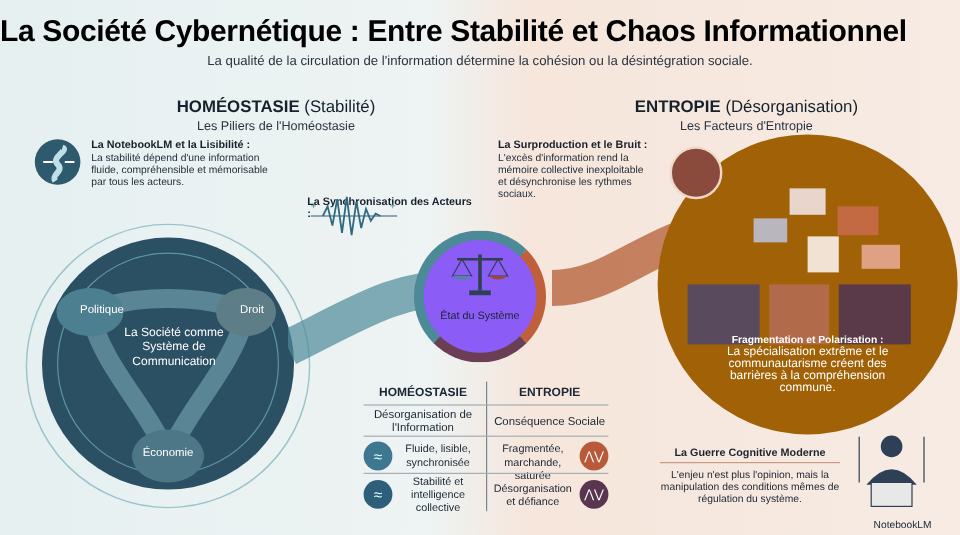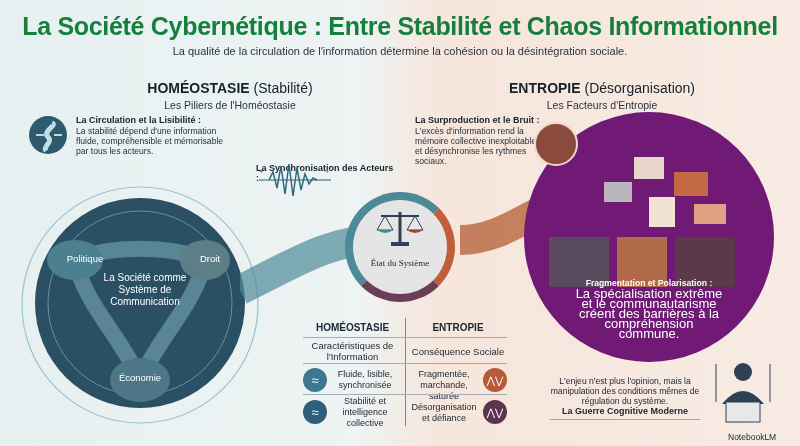--- a/index.html
+++ b/index.html
@@ -1,19 +1,19 @@
 <!DOCTYPE html>
 <html><head>
 <meta charset="utf-8">
 <style>
   * { box-sizing: border-box; margin: 0; padding: 0; }
   body { width: 800px; height: 446px; overflow: hidden; font-family: "Liberation Sans", sans-serif; position: relative; color: #1b2430;
     background: linear-gradient(90deg, #e6f0f1 0%, #eef3f3 45%, #f6e6dc 55%, #f7ebe3 100%); }
   .abs { position: absolute; }
-  #title { top: 12px; left: 0; width: 800px; text-align: center; font-size: 25px; font-weight: bold; color: #15803d; letter-spacing: -0.3px; }
+  #title { top: 12px; left: 0; width: 800px; text-align: left; font-size: 25px; font-weight: bold; color: #000000; letter-spacing: -0.3px; }
   #subtitle { top: 45px; left: 0; width: 800px; text-align: center; font-size: 11px; color: #2a3440; }
   .sect-h { font-size: 14px; text-align: center; color: #16212c; }
   .sect-h b { font-weight: bold; }
   .sect-sub { font-size: 10.5px; text-align: center; color: #2a3440; margin-top: 3px; }
   .pillar-t { font-size: 9px; font-weight: bold; color: #16212c; }
   .pillar-d { font-size: 8.6px; line-height: 10px; color: #1e2a36; margin-top: 1px; }
   .node { position: absolute; font-size: 9.5px; color: #fff; text-align: center; }
   .tbl-h { font-size: 10px; font-weight: bold; text-align: center; color: #1a2634; }
   .tbl-c { font-size: 9px; text-align: center; color: #1a2634; line-height: 11px; }
   .circ-ic { position: absolute; width: 24px; height: 24px; border-radius: 50%; display: flex; align-items: center; justify-content: center; }
@@ -31,21 +31,21 @@
 
 <div class="abs" style="top:115px; left:28px; width:40px; height:40px;">
   <svg width="40" height="40" viewBox="0 0 40 40">
       <circle cx="20" cy="20" r="19" fill="#2e5a6e"></circle>
       <path d="M8 20 L16 20" stroke="#fff" stroke-width="1.5"></path>
       <path d="M24 8 C30 10,14 16,20 22 C26 28,14 30,18 36" stroke="#bfe0e6" stroke-width="5" fill="none"></path>
       <path d="M26 20 L34 20" stroke="#fff" stroke-width="1.5"></path>
     </svg>
 </div>
 <div class="abs" style="top:115px; left:76px; width:160px;">
-  <div class="pillar-t">La Circulation et la Lisibilité :</div>
+  <div class="pillar-t">La NotebookLM et la Lisibilité :</div>
   <div class="pillar-d">La stabilité dépend d'une information fluide, compréhensible et mémorisable par tous les acteurs.</div>
 </div>
 
 <div class="abs" style="top:115px; left:256px; width:140px;margin-top:48px;">
   <div class="pillar-t">La Synchronisation des Acteurs :</div>
 </div>
 <div class="abs" style="top:160px; left:255px; width:80px; height:40px;">
   <svg width="80" height="40" viewBox="0 0 80 40">
       <line x1="4" y1="20" x2="76" y2="20" stroke="#2e5a6e" stroke-width="1"></line>
       <path d="M14 20 L18 12 L22 28 L26 6 L30 34 L34 4 L38 36 L42 8 L46 30 L50 14 L54 24 L58 18 L62 20" stroke="#2e6a80" stroke-width="1.5" fill="none"></path>
@@ -68,84 +68,84 @@
 <div class="node" style="top:253px; left:55px; width:60px;">Politique</div>
 <div class="node" style="top:253px; left:185px; width:50px;">Droit</div>
 <div class="node" style="top:372px; left:108px; width:64px;">Économie</div>
 <div class="node" style="top:272px; left:95px; width:100px; font-size:10px; line-height:12px;">La Société comme Système de Communication</div>
 
 <svg class="abs" style="top:180px; left:240px;" width="360" height="140">
   <path d="M0 110 C60 80,90 60,140 60" stroke="#4d8a98" stroke-width="30" fill="none" stroke-opacity="0.7"></path>
   <path d="M220 60 C270 60,300 20,360 10" stroke="#b8673e" stroke-width="30" fill="none" stroke-opacity="0.8"></path>
 </svg>
 
-<div class="abs" style="top:192px; left:345px; width:110px; height:110px; border-radius:50%; border:8px solid #4d8a98; border-right-color:#c0603a; border-bottom-color:#6a3f55; background:#e5e5e5;font-family:Liberation Serif, serif;">
+<div class="abs" style="top:192px; left:345px; width:110px; height:110px; border-radius:50%; border:8px solid #4d8a98; border-right-color:#c0603a; border-bottom-color:#6a3f55; background:#8b5cf6;">
   <svg class="abs" style="top:8px; left:22px;" width="50" height="40" viewBox="0 0 50 40">
     <line x1="25" y1="4" x2="25" y2="34" stroke="#2e4056" stroke-width="3"></line>
       <line x1="6" y1="8" x2="44" y2="8" stroke="#2e4056" stroke-width="2"></line>
     <path d="M2 22 L10 8 L18 22 Z" fill="none" stroke="#2e4056"></path>
       <path d="M2 22 Q10 28 18 22" fill="#4d8a98"></path>
     <path d="M32 22 L40 8 L48 22 Z" fill="none" stroke="#2e4056"></path>
       <path d="M32 22 Q40 28 48 22" fill="#9a4838"></path>
     <rect x="16" y="34" width="18" height="4" fill="#2e4056"></rect>
   </svg>
   <div class="abs" style="top:58px; left:0; width:94px; text-align:center; font-size:9px; line-height:10px;">État du Système</div>
 </div>
 
-<div class="abs" style="top:80px; left:472px; width:260px;">
+<div class="abs" style="top:80px; left:492px; width:260px;">
   <div class="sect-h"><b>ENTROPIE</b><span> (Désorganisation)</span></div>
   <div class="sect-sub">Les Facteurs d'Entropie</div>
 </div>
 
 <div class="abs" style="top:115px; left:415px; width:125px;">
   <div class="pillar-t">La Surproduction et le Bruit :</div>
   <div class="pillar-d">L'excès d'information rend la mémoire collective inexploitable et désynchronise les rythmes sociaux.</div>
 </div>
 
-<div class="abs" style="top:112px; left:524px; width:250px; height:250px; border-radius:50%; background:#701a75;">
+<div class="abs" style="top:112px; left:548px; width:250px; height:250px; border-radius:50%; background:#a16207;">
   <div class="abs" style="top:10px; left:10px; width:44px; height:44px; border-radius:50%; background:#8a4a3c; border:2px solid #f0d8c8;"></div>
   <div class="abs" style="top:40px; left:70px; width:150px; height:80px;">
     <div class="abs" style="top:5px; left:40px; width:30px; height:22px; background:#e8d6cc;"></div>
     <div class="abs" style="top:20px; left:80px; width:34px; height:24px; background:#c46a43;"></div>
     <div class="abs" style="top:30px; left:10px; width:28px; height:20px; background:#b9b6bd;"></div>
     <div class="abs" style="top:45px; left:55px; width:26px; height:30px; background:#f1e2d4;"></div>
     <div class="abs" style="top:52px; left:100px; width:32px; height:20px; background:#dfa183;"></div>
   </div>
   <div class="abs" style="top:125px; left:25px; width:200px; height:50px;">
     <div class="abs" style="top:0; left:0; width:60px; height:50px; background:#5a4a5e;"></div>
     <div class="abs" style="top:0; left:68px; width:50px; height:50px; background:#b16a4a;"></div>
     <div class="abs" style="top:0; left:126px; width:60px; height:50px; background:#5a3a48;"></div>
   </div>
   <div class="abs" style="top:166px; left:20px; width:210px; text-align:center; color:#fff;">
     <div style="font-size:8.6px; font-weight:bold;">Fragmentation et Polarisation :</div>
-    <div style="font-size:13px; line-height:10px; margin-top:1px; padding:0 30px;">La spécialisation extrême et le communautarisme créent des barrières à la compréhension commune.</div>
+    <div style="font-size:10px; line-height:10px; margin-top:1px; padding:0 30px;">La spécialisation extrême et le communautarisme créent des barrières à la compréhension commune.</div>
   </div>
 </div>
 
 <div class="abs" style="top:372px; left:550px; width:150px; text-align:center;">
+  <div style="font-size:9px; font-weight:bold; border-bottom:1px solid #c89a86; padding-bottom:3px;">La Guerre Cognitive Moderne</div>
   <div style="font-size:8.6px; line-height:10px; margin-top:4px;">L'enjeu n'est plus l'opinion, mais la manipulation des conditions mêmes de régulation du système.</div>
-  <div style="font-size:9px; font-weight:bold; border-bottom:1px solid #c89a86; padding-bottom:3px;">La Guerre Cognitive Moderne</div>
 </div>
 <div class="abs" style="top:358px; left:708px; width:70px; height:70px;">
   <svg width="70" height="70" viewBox="0 0 70 70">
       <circle cx="35" cy="14" r="9" fill="#2e4056"></circle>
       <path d="M14 46 Q35 20 56 46 Z" fill="#2e4056"></path>
       <rect x="18" y="44" width="34" height="20" fill="#e8e8e8" stroke="#2e4056"></rect>
       <line x1="8" y1="6" x2="8" y2="44" stroke="#2e4056"></line>
       <line x1="62" y1="6" x2="62" y2="44" stroke="#2e4056"></line>
     </svg>
 </div>
 <div class="abs" style="top:432px; left:728px; font-size:8.5px; color:#1a2634;">NotebookLM</div>
 
 <div class="abs" style="top:318px; left:300px; width:210px; height:120px;">
   <div class="abs" style="top:0; left:105px; width:1px; height:108px; background:#7a8590;"></div>
   <div class="abs tbl-h" style="top:4px; left:0; width:105px;">HOMÉOSTASIE</div>
   <div class="abs tbl-h" style="top:4px; left:106px; width:104px;">ENTROPIE</div>
   <div class="abs" style="top:19px; left:3px; width:204px; height:1px; background:#a5adb4;"></div>
-  <div class="abs tbl-c" style="top:22px; left:0; width:105px; font-size:9.5px;">Caractéristiques de l'Information</div>
+  <div class="abs tbl-c" style="top:22px; left:0; width:105px; font-size:9.5px;">Désorganisation de l'Information</div>
   <div class="abs tbl-c" style="top:28px; left:106px; width:104px; font-size:9.5px;">Conséquence Sociale</div>
   <div class="abs" style="top:45px; left:3px; width:204px; height:1px; background:#a5adb4;"></div>
   <div class="circ-ic" style="top:50px; left:3px; background:#3e7890;">
       <span style="color:#dff;font-size:13px;">≈</span>
     </div>
   <div class="abs tbl-c" style="top:51px; left:108px; width:72px;">Fragmentée, marchande, saturée</div>
   <div class="abs tbl-c" style="top:51px; left:28px; width:74px;">Fluide, lisible, synchronisée</div>
   <div class="circ-ic" style="top:50px; left:183px; background:#b85a3a;">
       <span style="color:#fff;font-size:10px;">⋀⋁</span>
     </div>

